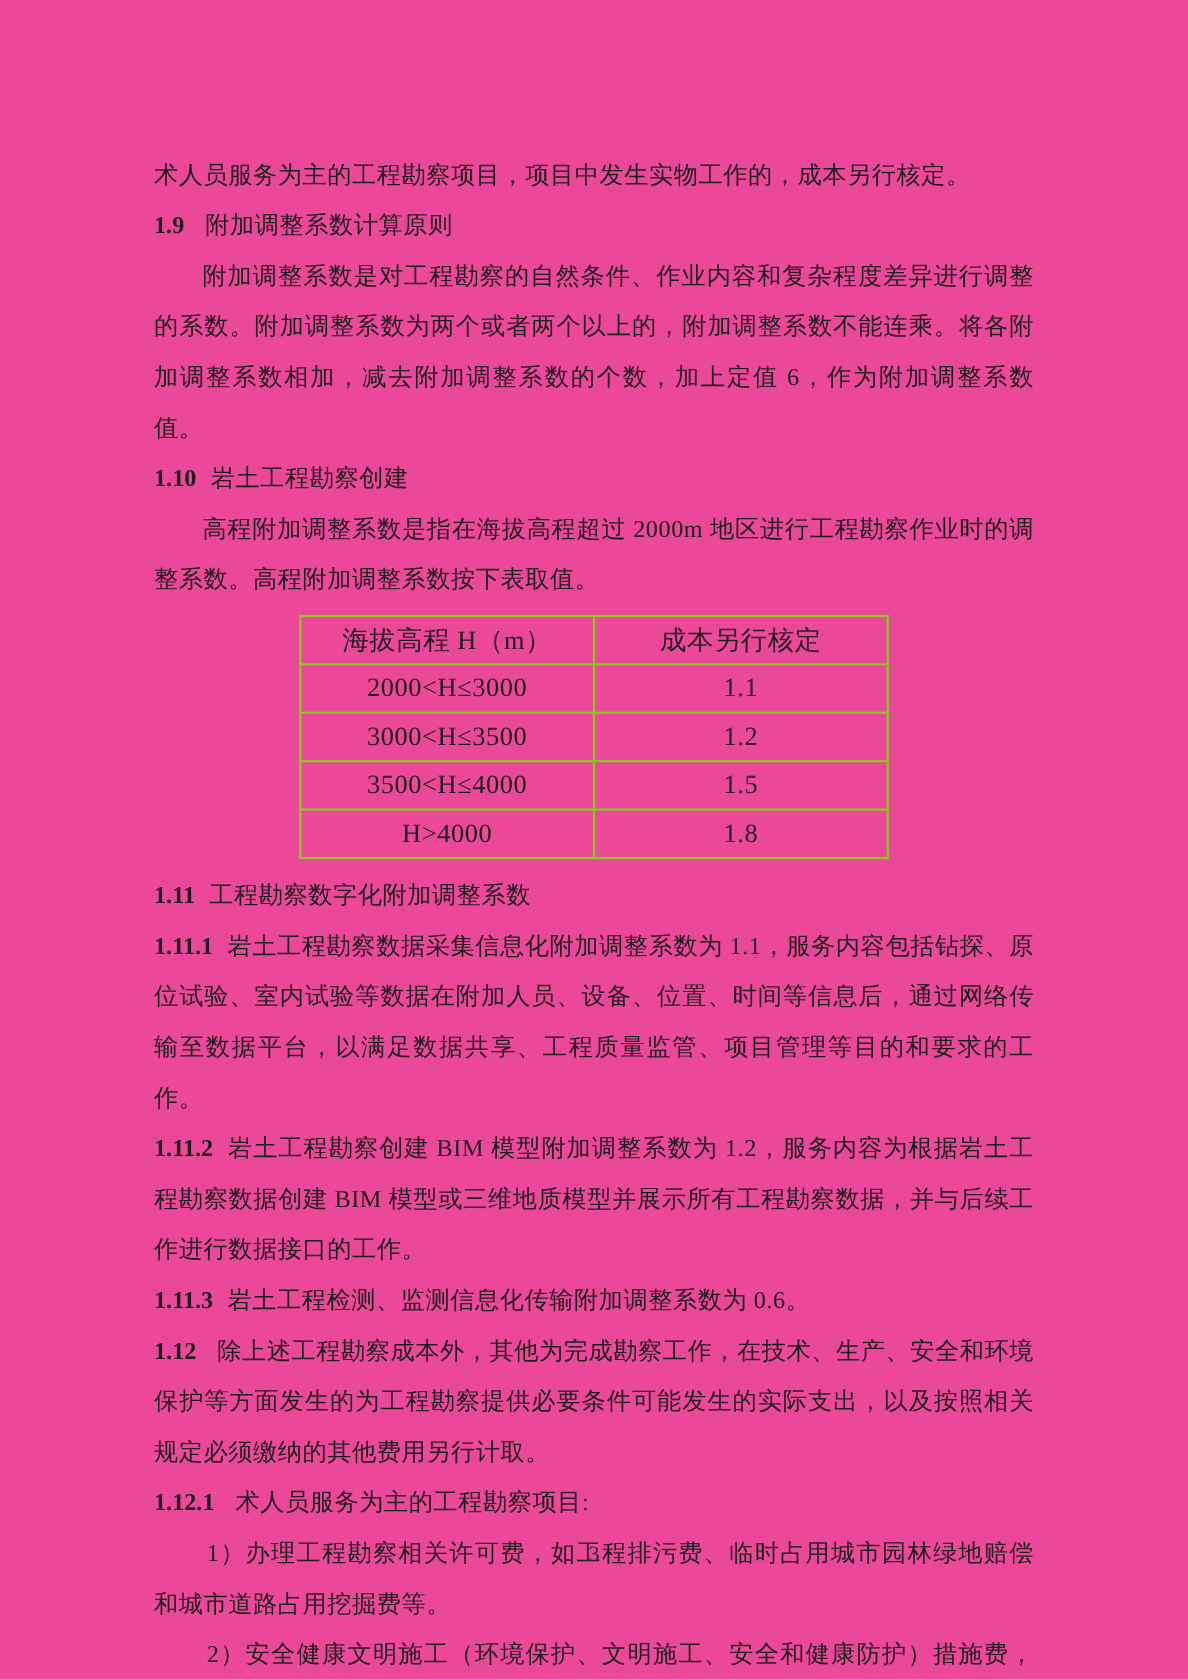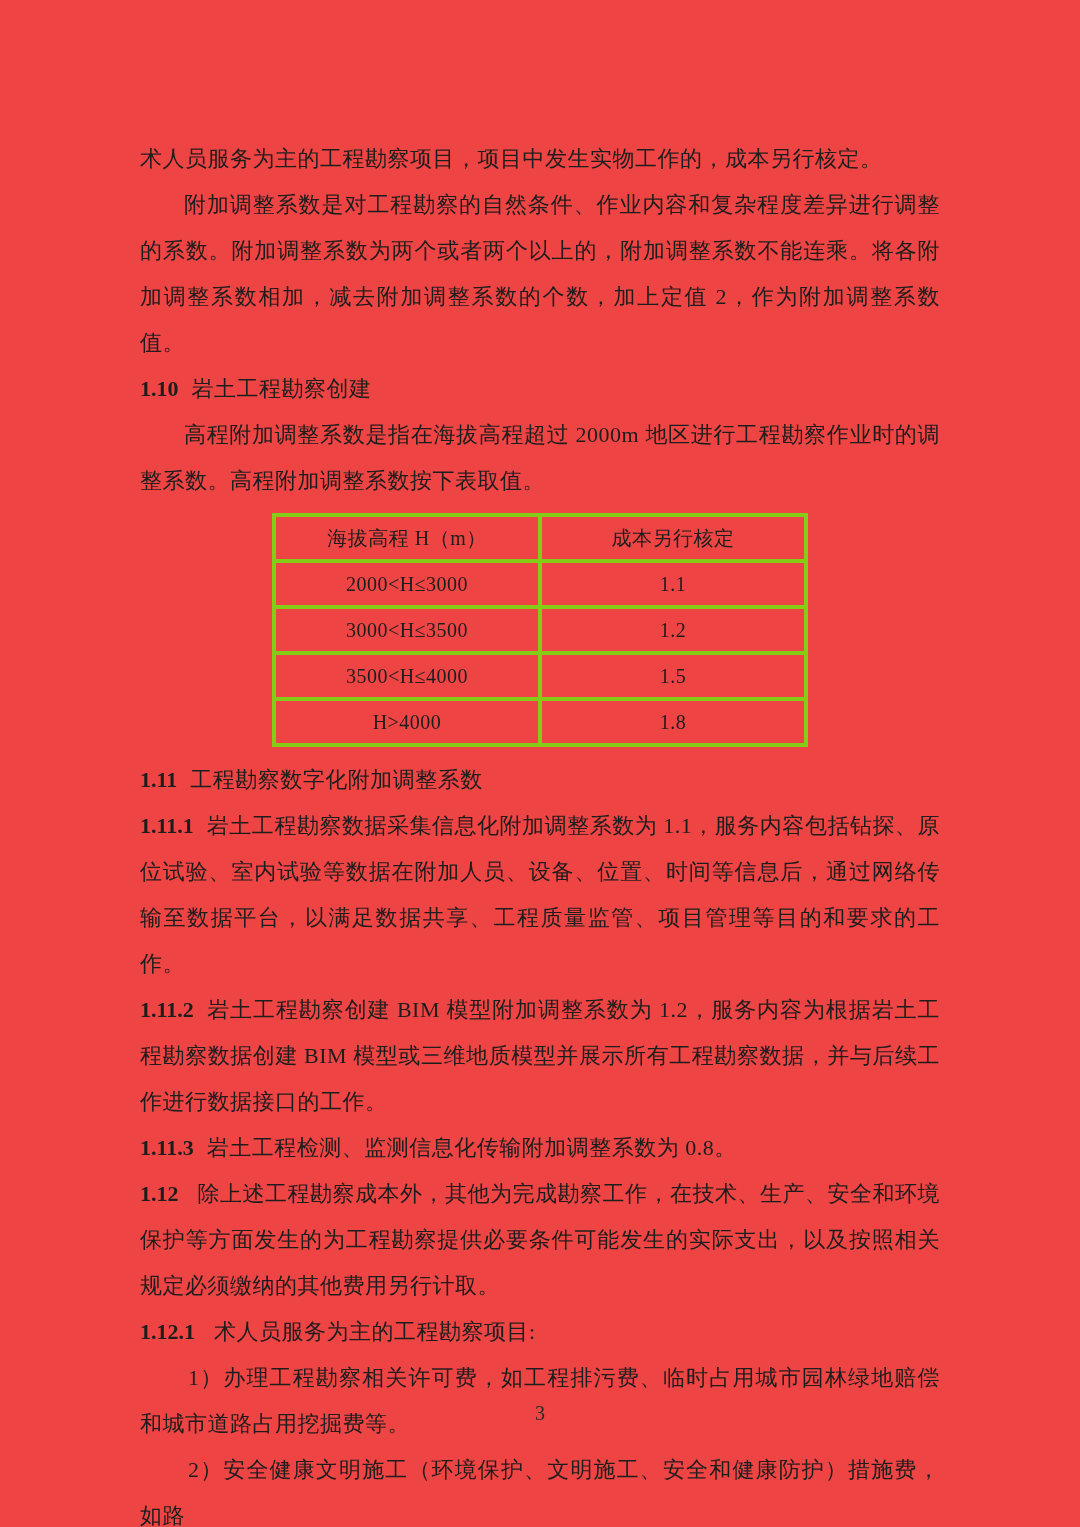--- a/index.html
+++ b/index.html
@@ -1,19 +1,19 @@
 <!DOCTYPE html>
 <html><head>
 <meta charset="utf-8">
 <style>
   html,body{margin:0;padding:0;background:#ffffff;}
   .page{
     position:relative;
     width:1080px;height:1527px;
-    background:#ef4444;
+    background:#ec4899;
     color:#1d1d1d;
     font-family:"Liberation Serif","DejaVu Serif",serif;
     overflow:hidden;
     margin:0 auto;
   }
   .content{padding:136px 140px 0 140px;}
   .content p{
     margin:0;
     font-size:22px;
     line-height:46px;
@@ -28,25 +28,25 @@
   }
   .gap-lg{margin-right:19px;}
   .gap-md{margin-right:13px;margin-top:27px;}
   table.coef{
     border-collapse:collapse;
     margin:9px auto 10px auto;
     width:536px;
     table-layout:fixed;
   }
   table.coef th,table.coef td{
-    border:4px solid #84cc16;
+    border:2px solid #84cc16;
     text-align:center;
     vertical-align:middle;
     font-weight:normal;
-    font-size:20px;
+    font-size:24px;
     height:42px;
     padding:0;
     letter-spacing:0.5px;
   }
   .page-number{
     position:absolute;
     left:0;top:1402px;
     width:100%;
     text-align:center;
     font-size:20px;
@@ -54,22 +54,23 @@
   }
 </style>
 </head>
 <body>
 
 <div class="page">
   <div class="content">
 
     <p>术人员服务为主的工程勘察项目，项目中发生实物工作的，成本另行核定。</p>
 
+    <p><span class="num gap-lg">1.9</span><span>附加调整系数计算原则</span></p>
 
-    <p class="indent">附加调整系数是对工程勘察的自然条件、作业内容和复杂程度差异进行调整的系数。附加调整系数为两个或者两个以上的，附加调整系数不能连乘。将各附加调整系数相加，减去附加调整系数的个数，加上定值 2，作为附加调整系数值。</p>
+    <p class="indent">附加调整系数是对工程勘察的自然条件、作业内容和复杂程度差异进行调整的系数。附加调整系数为两个或者两个以上的，附加调整系数不能连乘。将各附加调整系数相加，减去附加调整系数的个数，加上定值 6，作为附加调整系数值。</p>
 
     <p><span class="num gap-md">1.10</span><span>岩土工程勘察创建</span></p>
 
     <p class="indent">高程附加调整系数是指在海拔高程超过 2000m 地区进行工程勘察作业时的调整系数。高程附加调整系数按下表取值。</p>
 
     <table class="coef">
       <tbody>
         <tr>
           <th>海拔高程 H（m）</th>
           <th>成本另行核定</th>
@@ -92,21 +93,21 @@
         </tr>
       </tbody>
     </table>
 
     <p><span class="num gap-md">1.11</span><span>工程勘察数字化附加调整系数</span></p>
 
     <p><span class="num gap-md">1.11.1</span><span>岩土工程勘察数据采集信息化附加调整系数为 1.1，服务内容包括钻探、原位试验、室内试验等数据在附加人员、设备、位置、时间等信息后，通过网络传输至数据平台，以满足数据共享、工程质量监管、项目管理等目的和要求的工作。</span></p>
 
     <p><span class="num gap-md">1.11.2</span><span>岩土工程勘察创建 BIM 模型附加调整系数为 1.2，服务内容为根据岩土工程勘察数据创建 BIM 模型或三维地质模型并展示所有工程勘察数据，并与后续工作进行数据接口的工作。</span></p>
 
-    <p><span class="num gap-md">1.11.3</span><span>岩土工程检测、监测信息化传输附加调整系数为 0.8。</span></p>
+    <p><span class="num gap-md">1.11.3</span><span>岩土工程检测、监测信息化传输附加调整系数为 0.6。</span></p>
 
     <p><span class="num gap-lg">1.12</span><span>除上述工程勘察成本外，其他为完成勘察工作，在技术、生产、安全和环境保护等方面发生的为工程勘察提供必要条件可能发生的实际支出，以及按照相关规定必须缴纳的其他费用另行计取。</span></p>
 
     <p><span class="num gap-lg">1.12.1</span><span>术人员服务为主的工程勘察项目:</span></p>
 
     <p class="list-item">1）办理工程勘察相关许可费，如工程排污费、临时占用城市园林绿地赔偿和城市道路占用挖掘费等。</p>
 
     <p class="list-item">2）安全健康文明施工（环境保护、文明施工、安全和健康防护）措施费，如路</p>
 
   </div>

